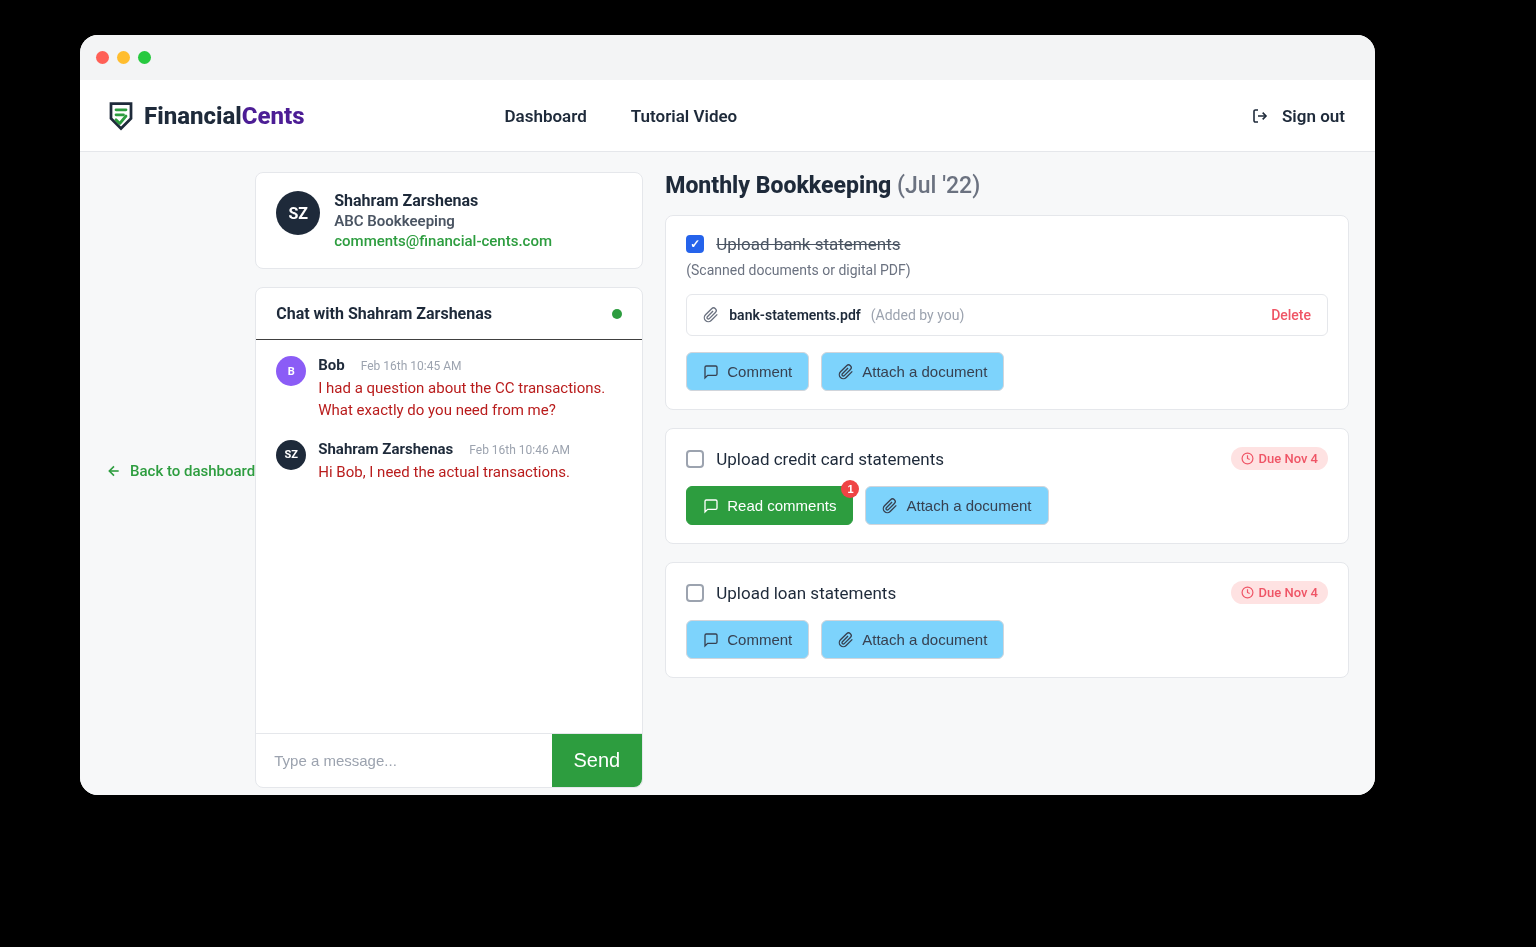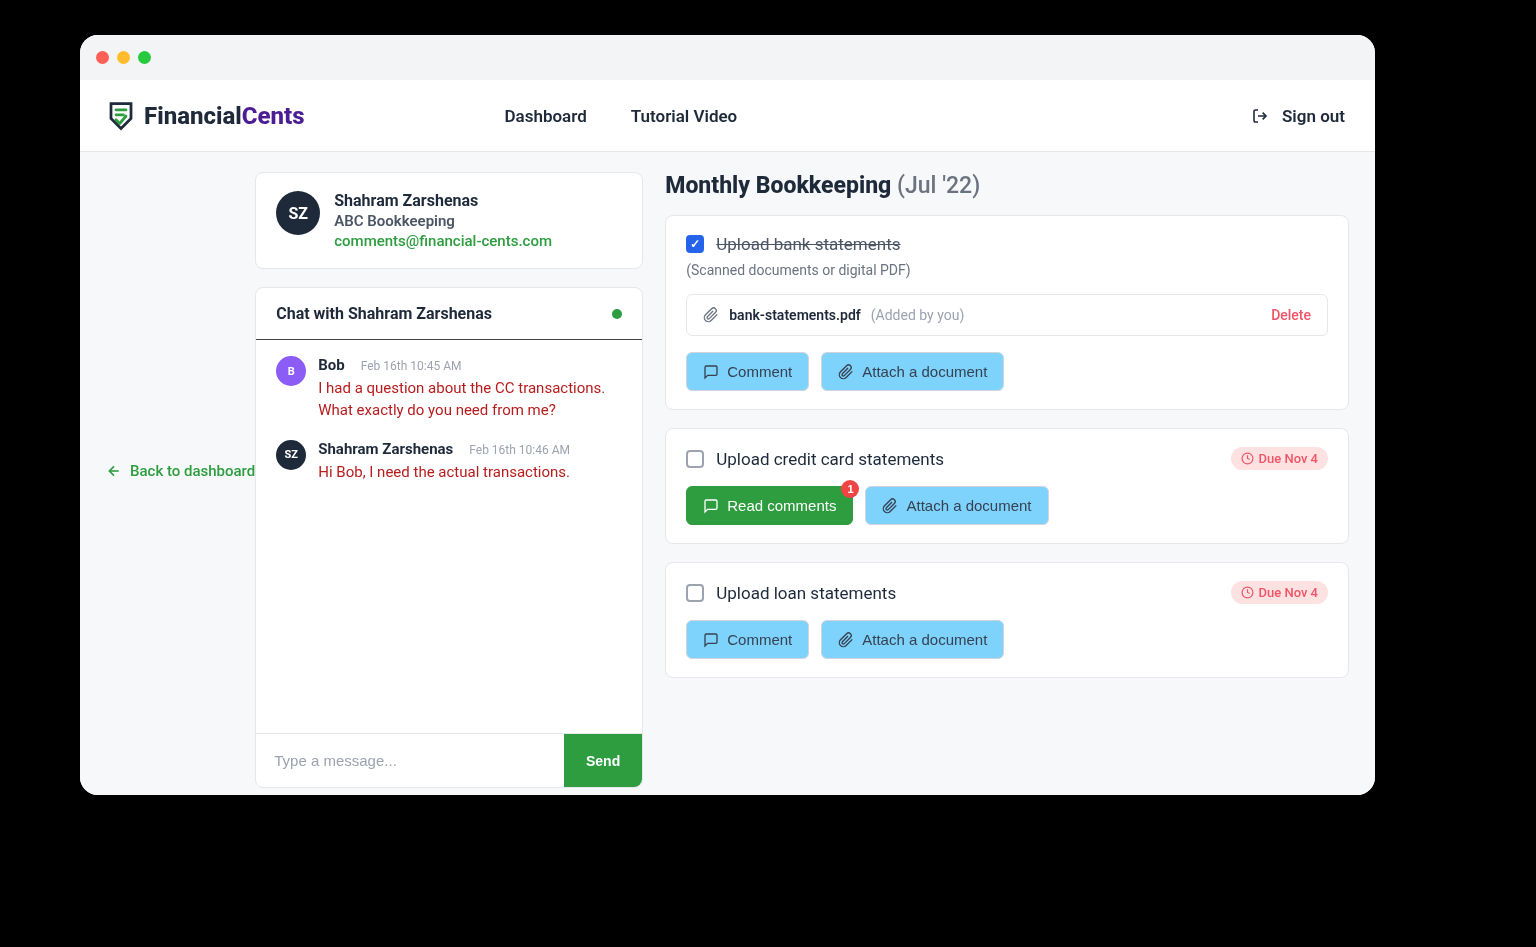--- a/index.html
+++ b/index.html
@@ -158,22 +158,22 @@
     font-size: 15px;
     outline: none;
     background: transparent;
   }
   .chat-input::placeholder { color: #9ca3af; }
   .send-btn {
     background: #2d9d3f;
     color: #fff;
     border: none;
     padding: 0 22px;
-    font-size: 14px;
-    font-weight: 700;
+    font-size: 20px;
+    font-weight: 400;
     cursor: pointer;
     border-radius: 0 0 8px 0;
   }
   .page-title-row {
     margin-bottom: 16px;
   }
   .page-title {
     font-size: 23px;
     font-weight: 800;
     color: #1e2a3a;

